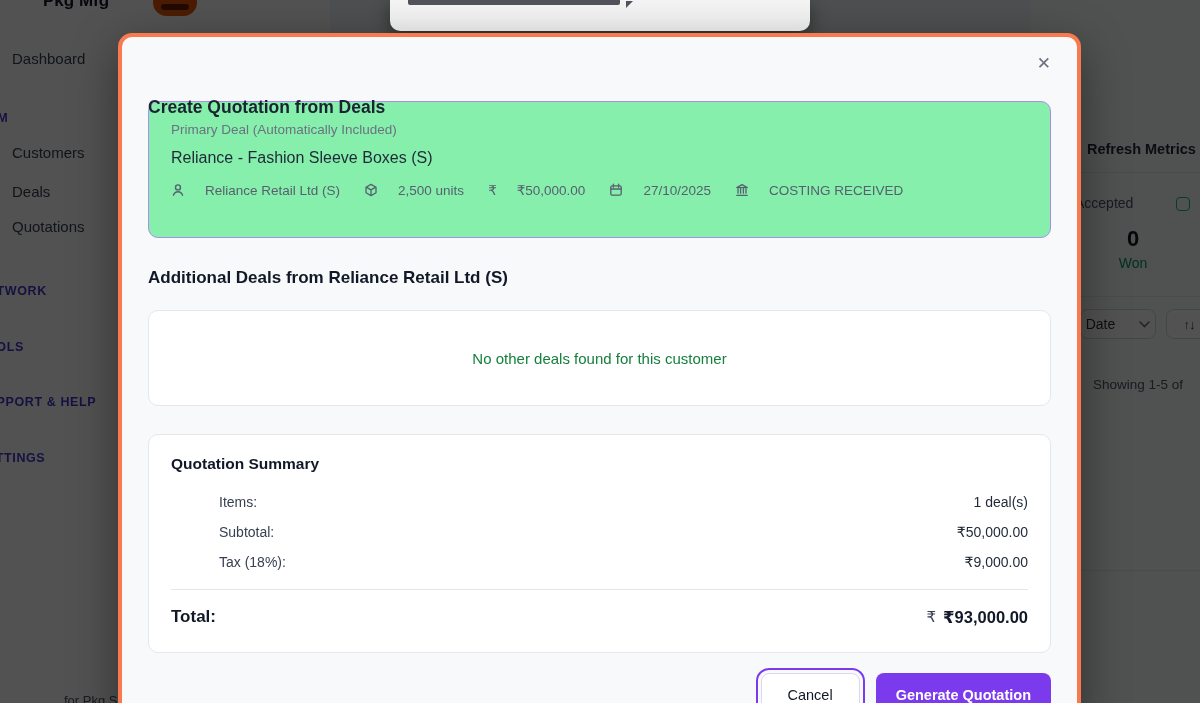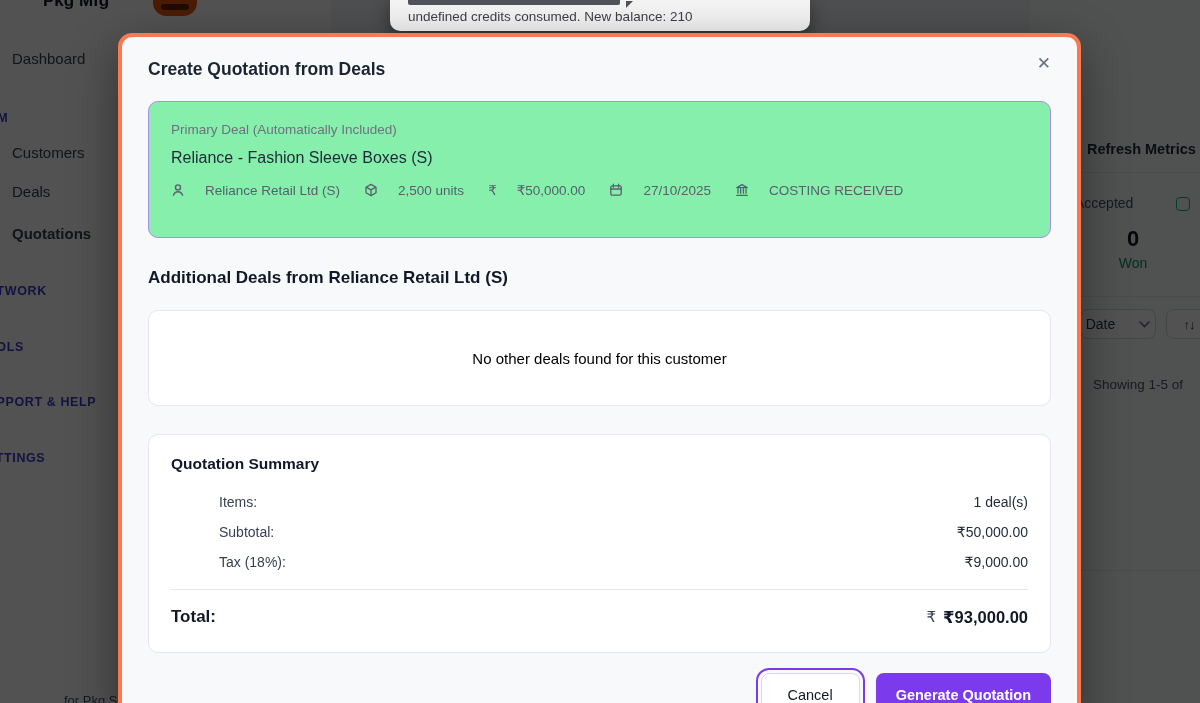--- a/index.html
+++ b/index.html
@@ -57,42 +57,42 @@
     border-left:7px solid #52525b; border-bottom:7px solid transparent; }
   .toast-line2 { position:absolute; left:18px; top:9px; font-size:13.5px; color:#3f3f46; white-space:nowrap; }
 
   
   .modal {
     position:absolute; left:118px; top:33px; width:963px; height:700px; z-index:30;
     background:#f8f9fb; border:4px solid #f87a4e; border-radius:14px;
     box-shadow:0 14px 48px rgba(0,0,0,.4); padding:22px 26px 0 26px;
   }
   .modal-header { display:flex; align-items:flex-start; justify-content:space-between; height:22px; }
-  .modal-title { font-size:17.5px; font-weight:700; color:#1b2430; }
+  .modal-title { font-size:17.5px; font-weight:700; color:#1b2430;margin-top:38px; }
   .close-btn { font-size:17px; color:#6b7280; line-height:18px; cursor:pointer; background:none; border:none;
     font-family:inherit; margin-top:-4px; }
 
   .primary-card {
     margin-top:20px; height:137px; background:#86efac; border:1.5px solid #a98ef0;
     border-radius:10px; padding:20px 22px;
   }
   .pd-label { font-size:13.5px; color:#6b7280; }
   .pd-name { font-size:16px; font-weight:500; color:#1f2937; margin-top:12px; }
   .pd-meta { display:flex; align-items:center; gap:24px; margin-top:15px; font-size:13.5px; color:#57606e; }
   .meta-item { display:flex; align-items:center; gap:20px; white-space:nowrap; }
   .meta-item svg { flex:0 0 auto; }
   .rupee-glyph { font-size:13.5px; color:#57606e; }
 
   .section-heading { margin-top:30px; font-size:17px; font-weight:700; color:#111827; }
 
   .empty-card {
     margin-top:22px; height:96px; background:#ffffff; border:1px solid #e5e7eb; border-radius:10px;
     display:flex; align-items:center; justify-content:center;
   }
-  .empty-text { font-size:15px; color:#000000; }
+  .empty-text { font-size:15px; color:#15803d; }
 
   .summary-card {
     margin-top:28px; background:#ffffff; border:1px solid #e5e7eb; border-radius:10px;
     padding:20px 22px 18px 22px;
   }
   .summary-heading { font-size:15.5px; font-weight:700; color:#111827; }
   .summary-rows { margin-top:14px; }
   .summary-row { display:flex; justify-content:space-between; align-items:center; height:30px; font-size:14px;margin-left:48px; }
   .summary-row .lab { color:#374151; }
   .summary-row .val { color:#1f2937; }
@@ -117,21 +117,21 @@
 <div class="sidebar">
   <div class="logo-text">Pkg Mfg</div>
   <div class="logo-badge">
       <div class="smudge"></div>
     </div>
 
   <div class="nav-item" style="top:50px;">Dashboard</div>
   <div class="nav-head" style="top:111px;">CRM</div>
   <div class="nav-item" style="top:144px;">Customers</div>
   <div class="nav-item" style="top:183px;">Deals</div>
-  <div class="nav-item" style="top:225px;font-weight:bold;">Quotations</div>
+  <div class="nav-item" style="top:218px;">Quotations</div>
   <div class="nav-head" style="top:284px;">NETWORK</div>
   <div class="nav-head" style="top:340px;">TOOLS</div>
   <div class="nav-head" style="top:395px;">SUPPORT &amp; HELP</div>
   <div class="nav-head" style="top:451px;">SETTINGS</div>
 
   <div class="sidebar-footer">for Pkg S</div>
 </div>
 
 <div class="right-panel">
   <div class="rp-abs refresh-label">Refresh Metrics</div>
@@ -158,21 +158,20 @@
   <div class="status-pill" style="left:-41px; top:505px;">Status</div>
   <div class="rp-divider" style="top:570px;"></div>
   <div class="status-pill" style="left:-41px; top:610px;">Status</div>
 </div>
 
 <div class="backdrop"></div>
 
 <div class="toast">
   <div class="toast-line1"></div>
   <div class="toast-cursor"></div>
-  <div class="toast-line2">undefined credits consumed. New balance: 210</div>
 </div>
 
 <div class="modal">
   <div class="modal-header">
     <div class="modal-title">Create Quotation from Deals</div>
     <button class="close-btn">✕</button>
   </div>
 
   <div class="primary-card">
     <div class="pd-label">Primary Deal (Automatically Included)</div>

